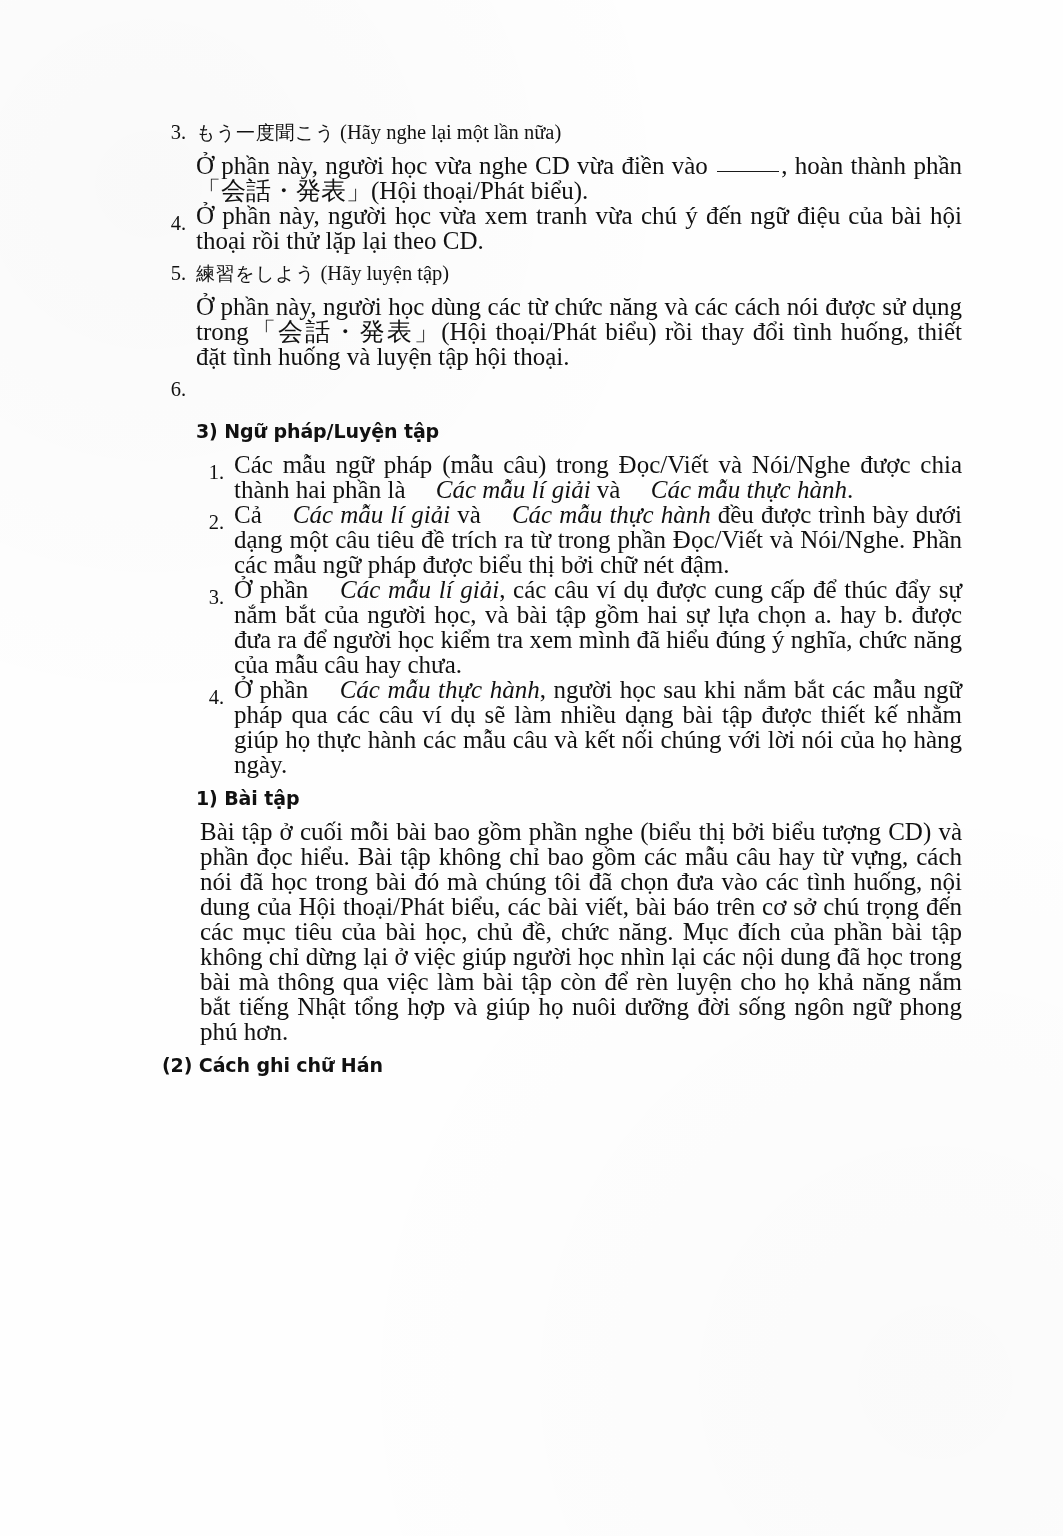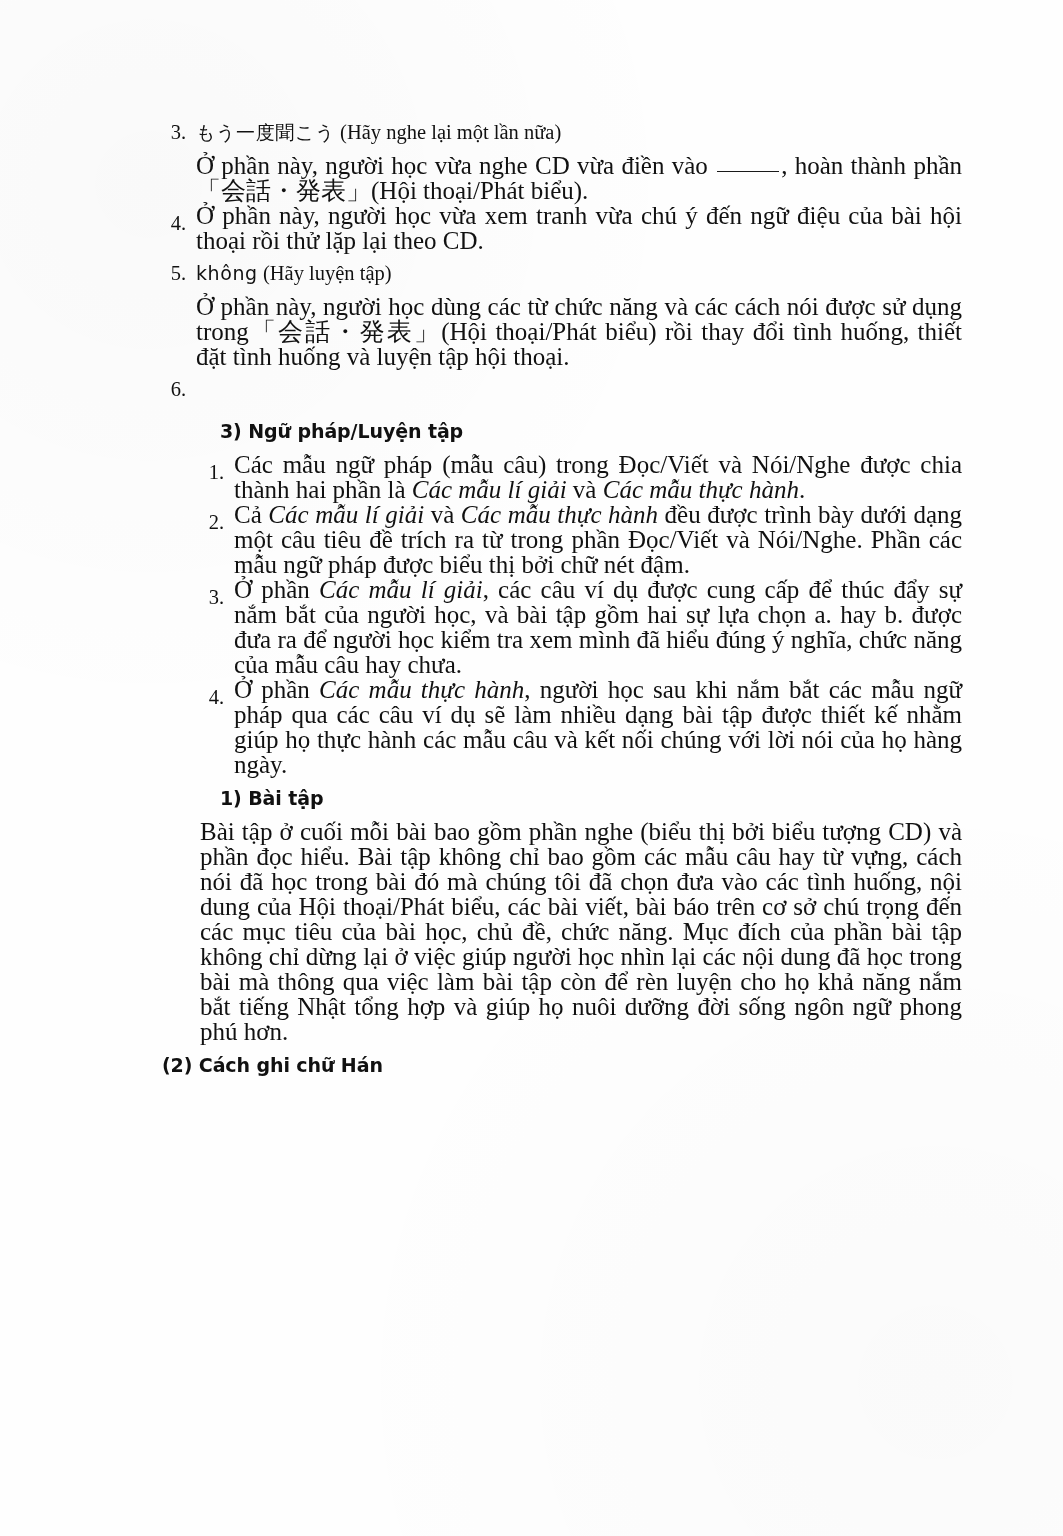--- a/index.html
+++ b/index.html
@@ -76,32 +76,33 @@
 
   
   .heading {
     font-family: "DejaVu Sans", "Liberation Sans", sans-serif;
     font-weight: bold;
     font-size: 19px;
     line-height: 42px;
     letter-spacing: -0.1px;
   }
   .heading.lvl1 { margin-left: 0px; }
-  .heading.lvl2 { margin-left: 58px; }
+  .heading.lvl2 { margin-left: 34px; }
   .indent-2 { margin-left: 38px; }
 
   .blank-line {
     display: inline-block;
     width: 62px;
     border-bottom: 1.6px solid #1a1a1a;
     vertical-align: 2px;
     margin: 0 2px;
   }
 
   em.term {
+    margin-left: 24px;
   }
 </style>
 </head>
 <body>
 
 <div class="page">
   <div class="content">
 
     <div class="num-item">
       <div class="marker">3.</div>
@@ -114,21 +115,21 @@
     <div class="num-item">
       <div class="marker">4.</div>
       <div class="body">
         <div class="para">Ở phần này, người học vừa xem tranh vừa chú ý đến ngữ điệu của bài hội thoại rồi thử lặp lại theo CD.</div>
       </div>
     </div>
 
     <div class="num-item">
       <div class="marker">5.</div>
       <div class="body">
-        <div class="jp-head"><span class="jp">không</span><span> (Hãy luyện tập)</span></div>
+        <div class="jp-head"><span class="jp">練習をしよう</span><span> (Hãy luyện tập)</span></div>
         <div class="para">Ở phần này, người học dùng các từ chức năng và các cách nói được sử dụng trong「会話・発表」(Hội thoại/Phát biểu) rồi thay đổi tình huống, thiết đặt tình huống và luyện tập hội thoại.</div>
       </div>
     </div>
 
     <div class="num-item">
       <div class="marker">6.</div>
       <div class="body">
       </div>
     </div>
 

